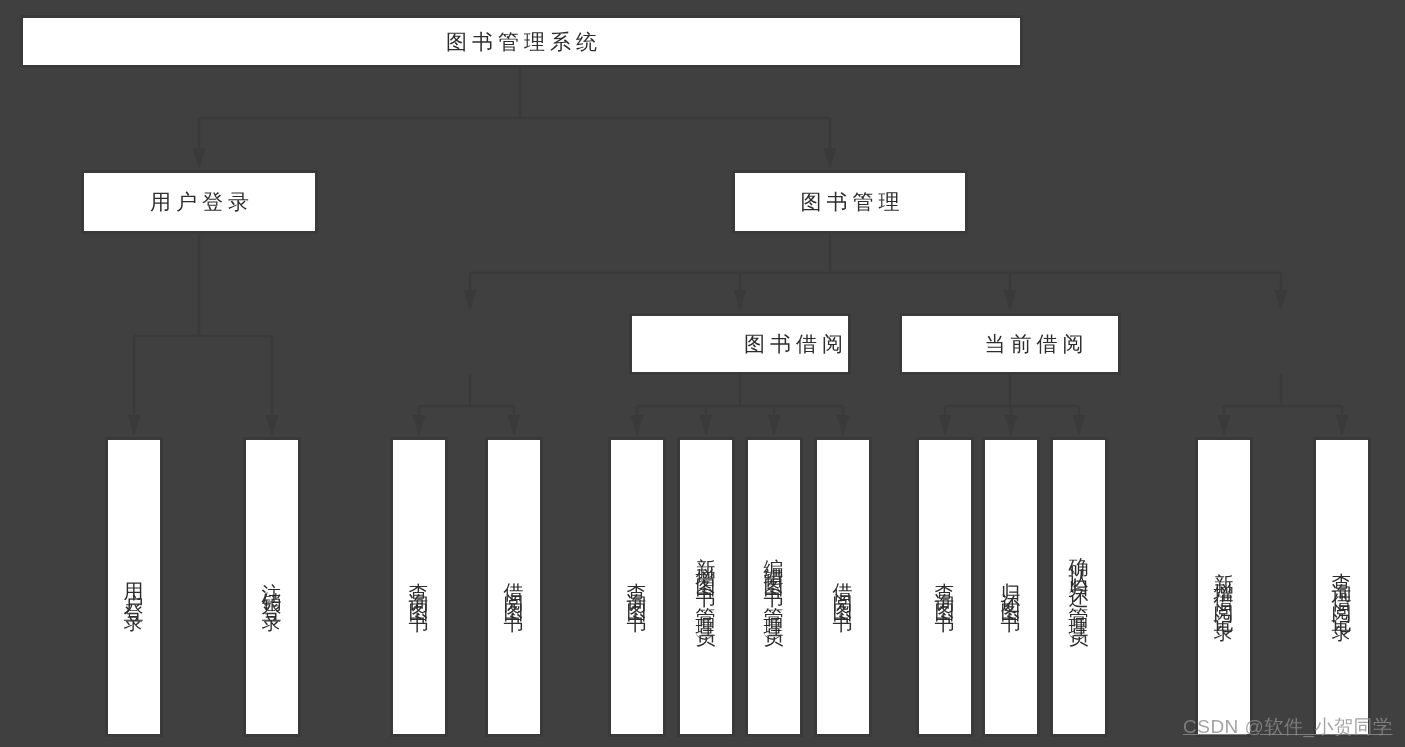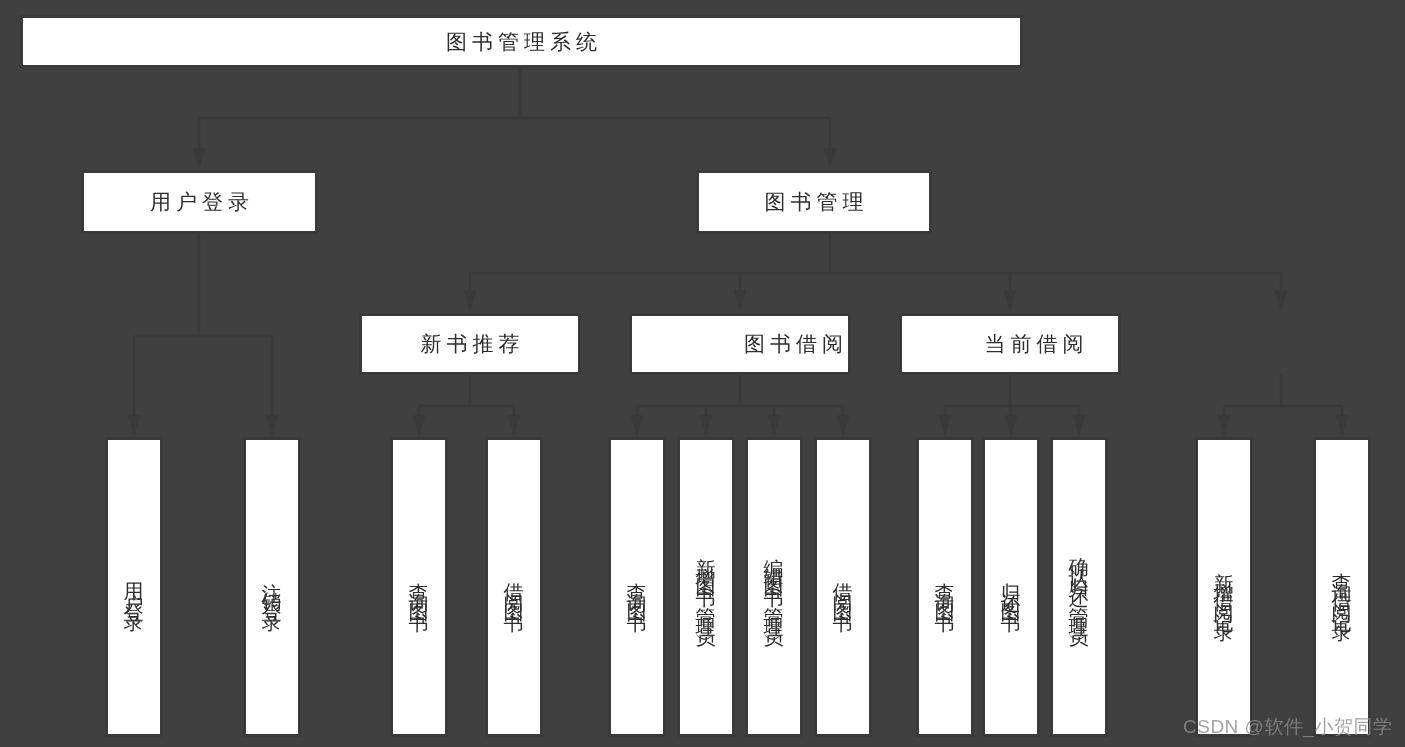--- a/index.html
+++ b/index.html
@@ -40,20 +40,21 @@
   }
   .watermark {
     position: absolute;
     left: 1183px;
     top: 714px;
     font-size: 19px;
     letter-spacing: 0.5px;
     color: rgba(140, 140, 140, 0.8);
     white-space: nowrap;
     z-index: 10;
+    text-decoration: underline;
   }
 </style>
 </head>
 <body>
 
 <div class="stage">
 
   <svg class="wires" width="1405" height="747" viewBox="0 0 1405 747" xmlns="http://www.w3.org/2000/svg">
     <g stroke="#3a3a3a" stroke-width="2.5" fill="none">
 
@@ -94,27 +95,24 @@
     </g>
   </svg>
 
   <div class="box hbox" style="left:20px; top:15px; width:1003px; height:53px;">
     <span>图书管理系统</span>
   </div>
 
   <div class="box hbox" style="left:81px; top:170px; width:237px; height:64px;">
     <span>用户登录</span>
   </div>
-  <div class="box hbox" style="left:696px; top:170px; width:236px; height:64px;">
+  <div class="box hbox" style="left:732px; top:170px; width:236px; height:64px;">
     <span>图书管理</span>
   </div>
 
-  <div class="box hbox" style="left:359px; top:313px; width:222px; height:62px;">
-    <span>新书推荐</span>
-  </div>
   <div class="box hbox" style="left:629px; top:313px; width:222px; height:62px;justify-content:flex-end;">
     <span>图书借阅</span>
   </div>
   <div class="box hbox" style="left:899px; top:313px; width:222px; height:62px;padding-left:48px;">
     <span>当前借阅</span>
   </div>
 
   <div class="box vbox" style="left:105px; top:437px; width:58px; height:300px;">
     <span>用户登录</span>
   </div>

